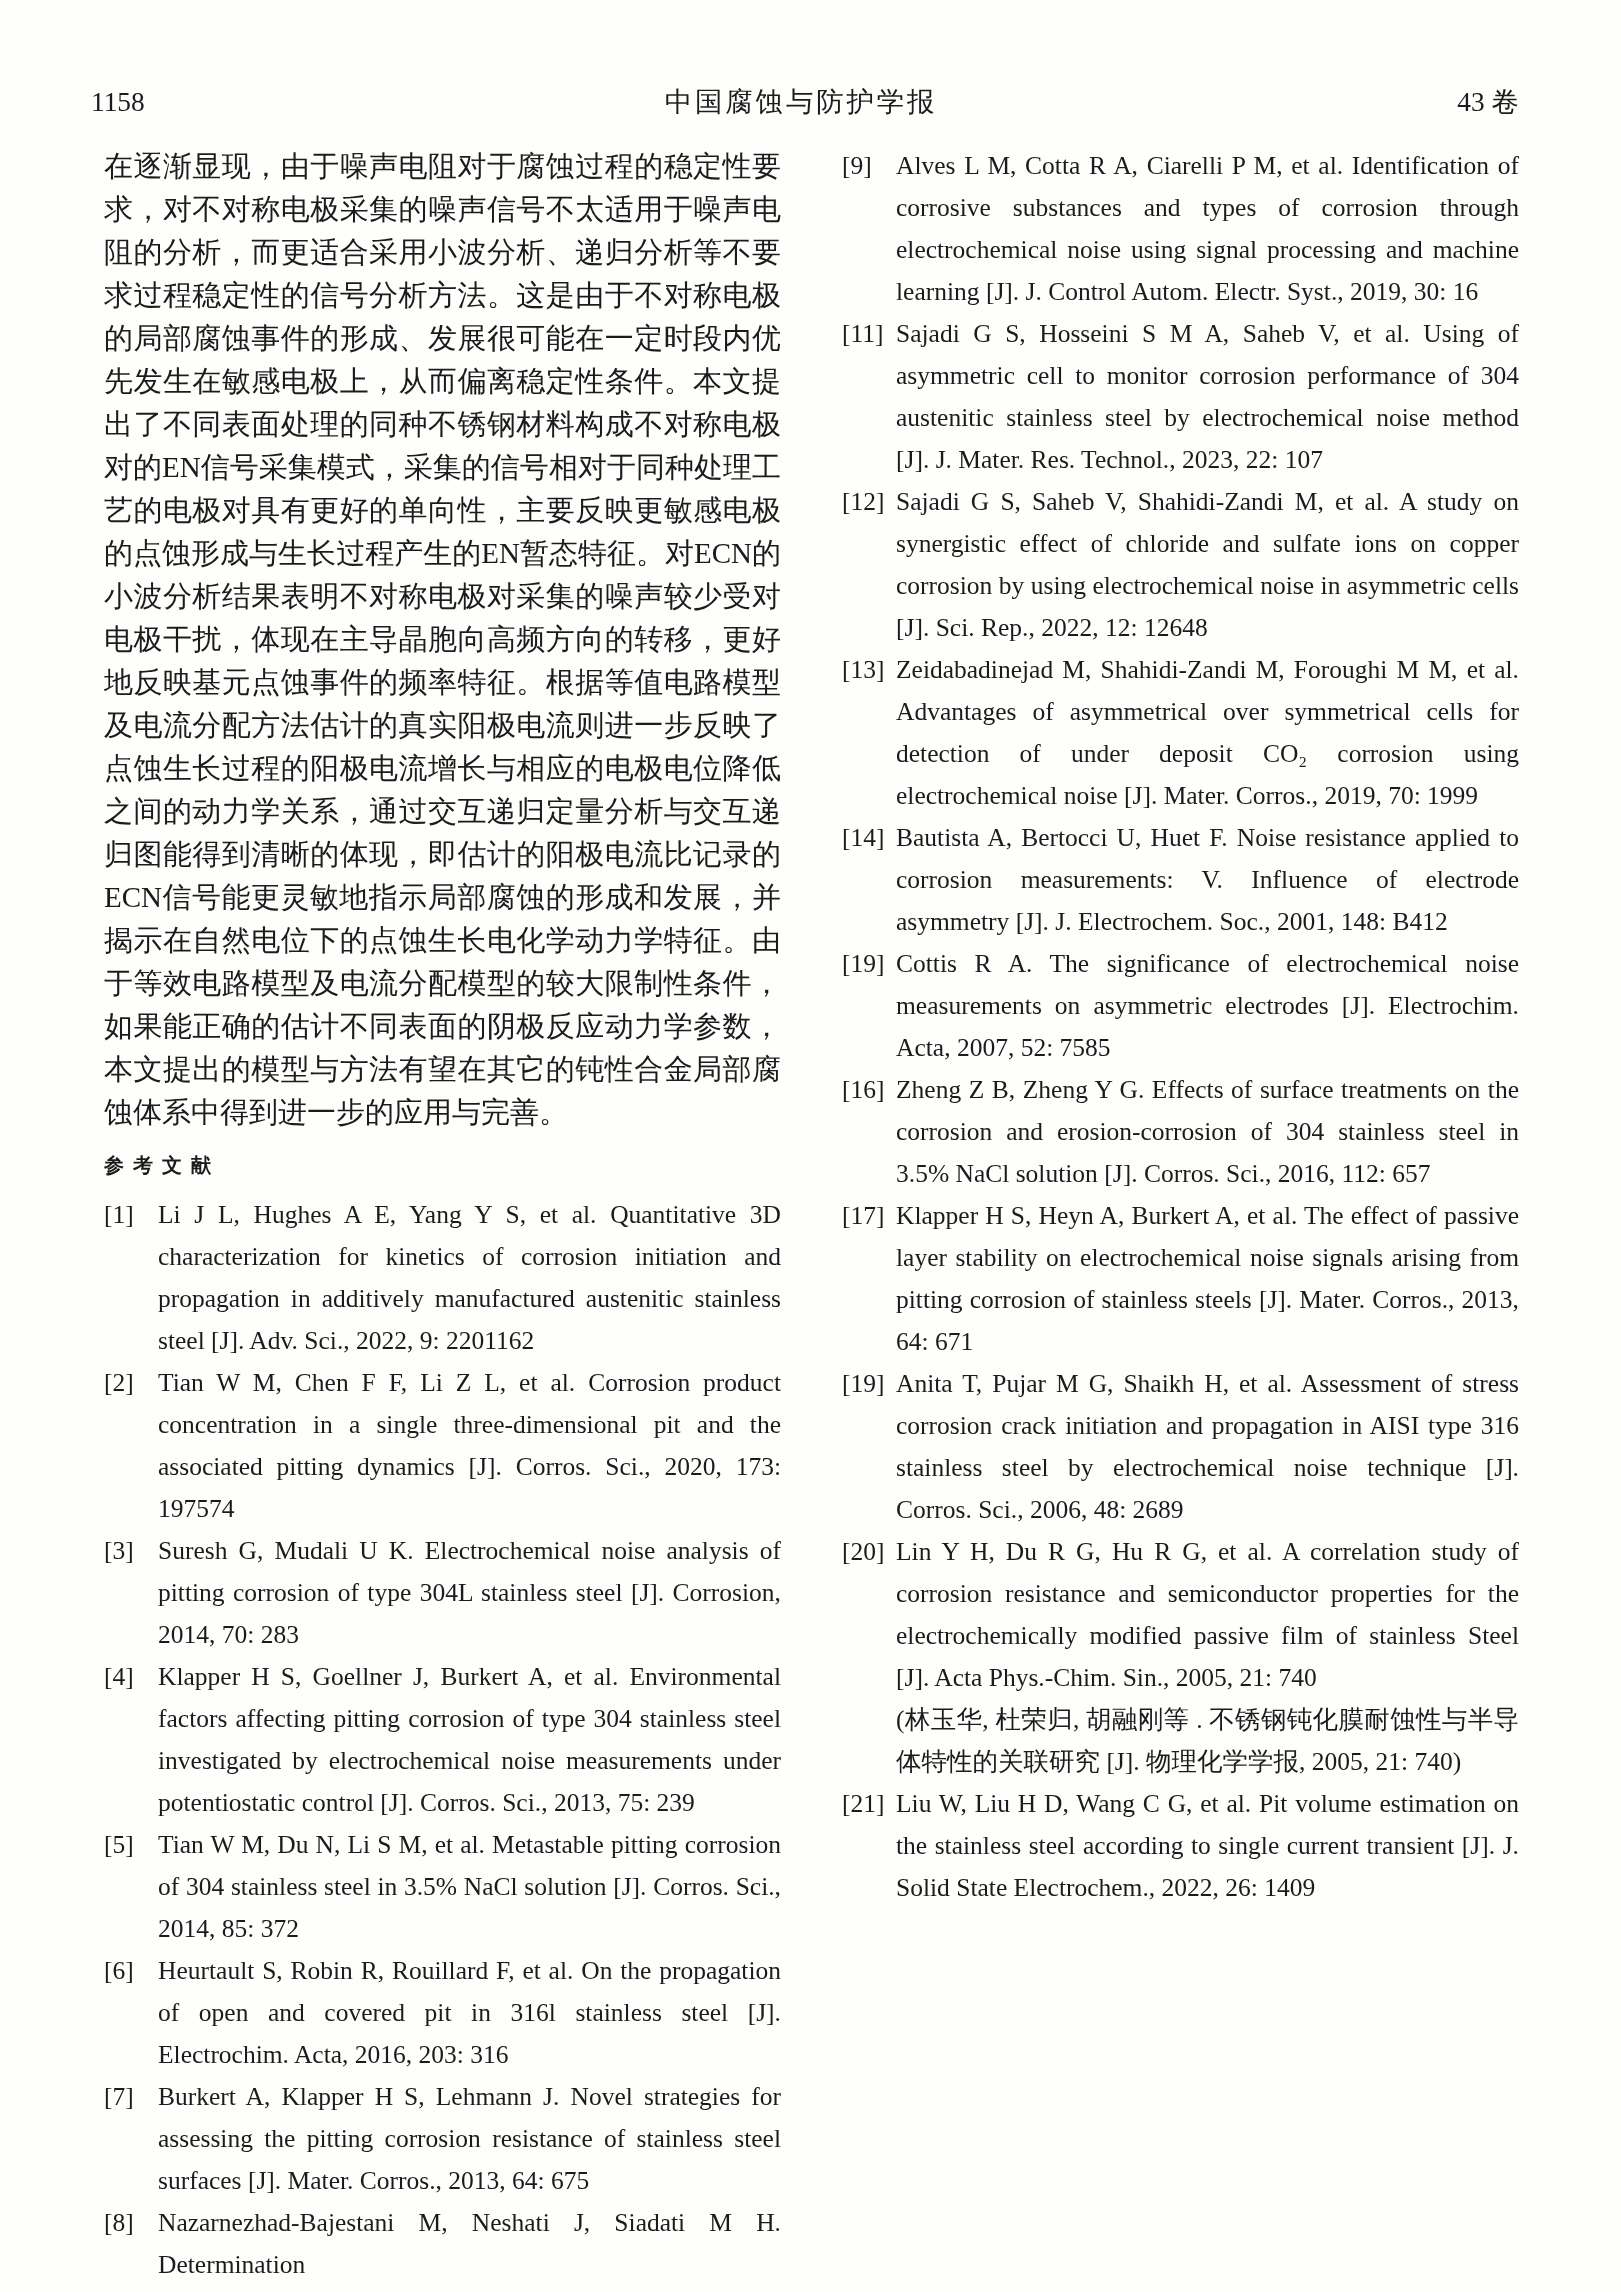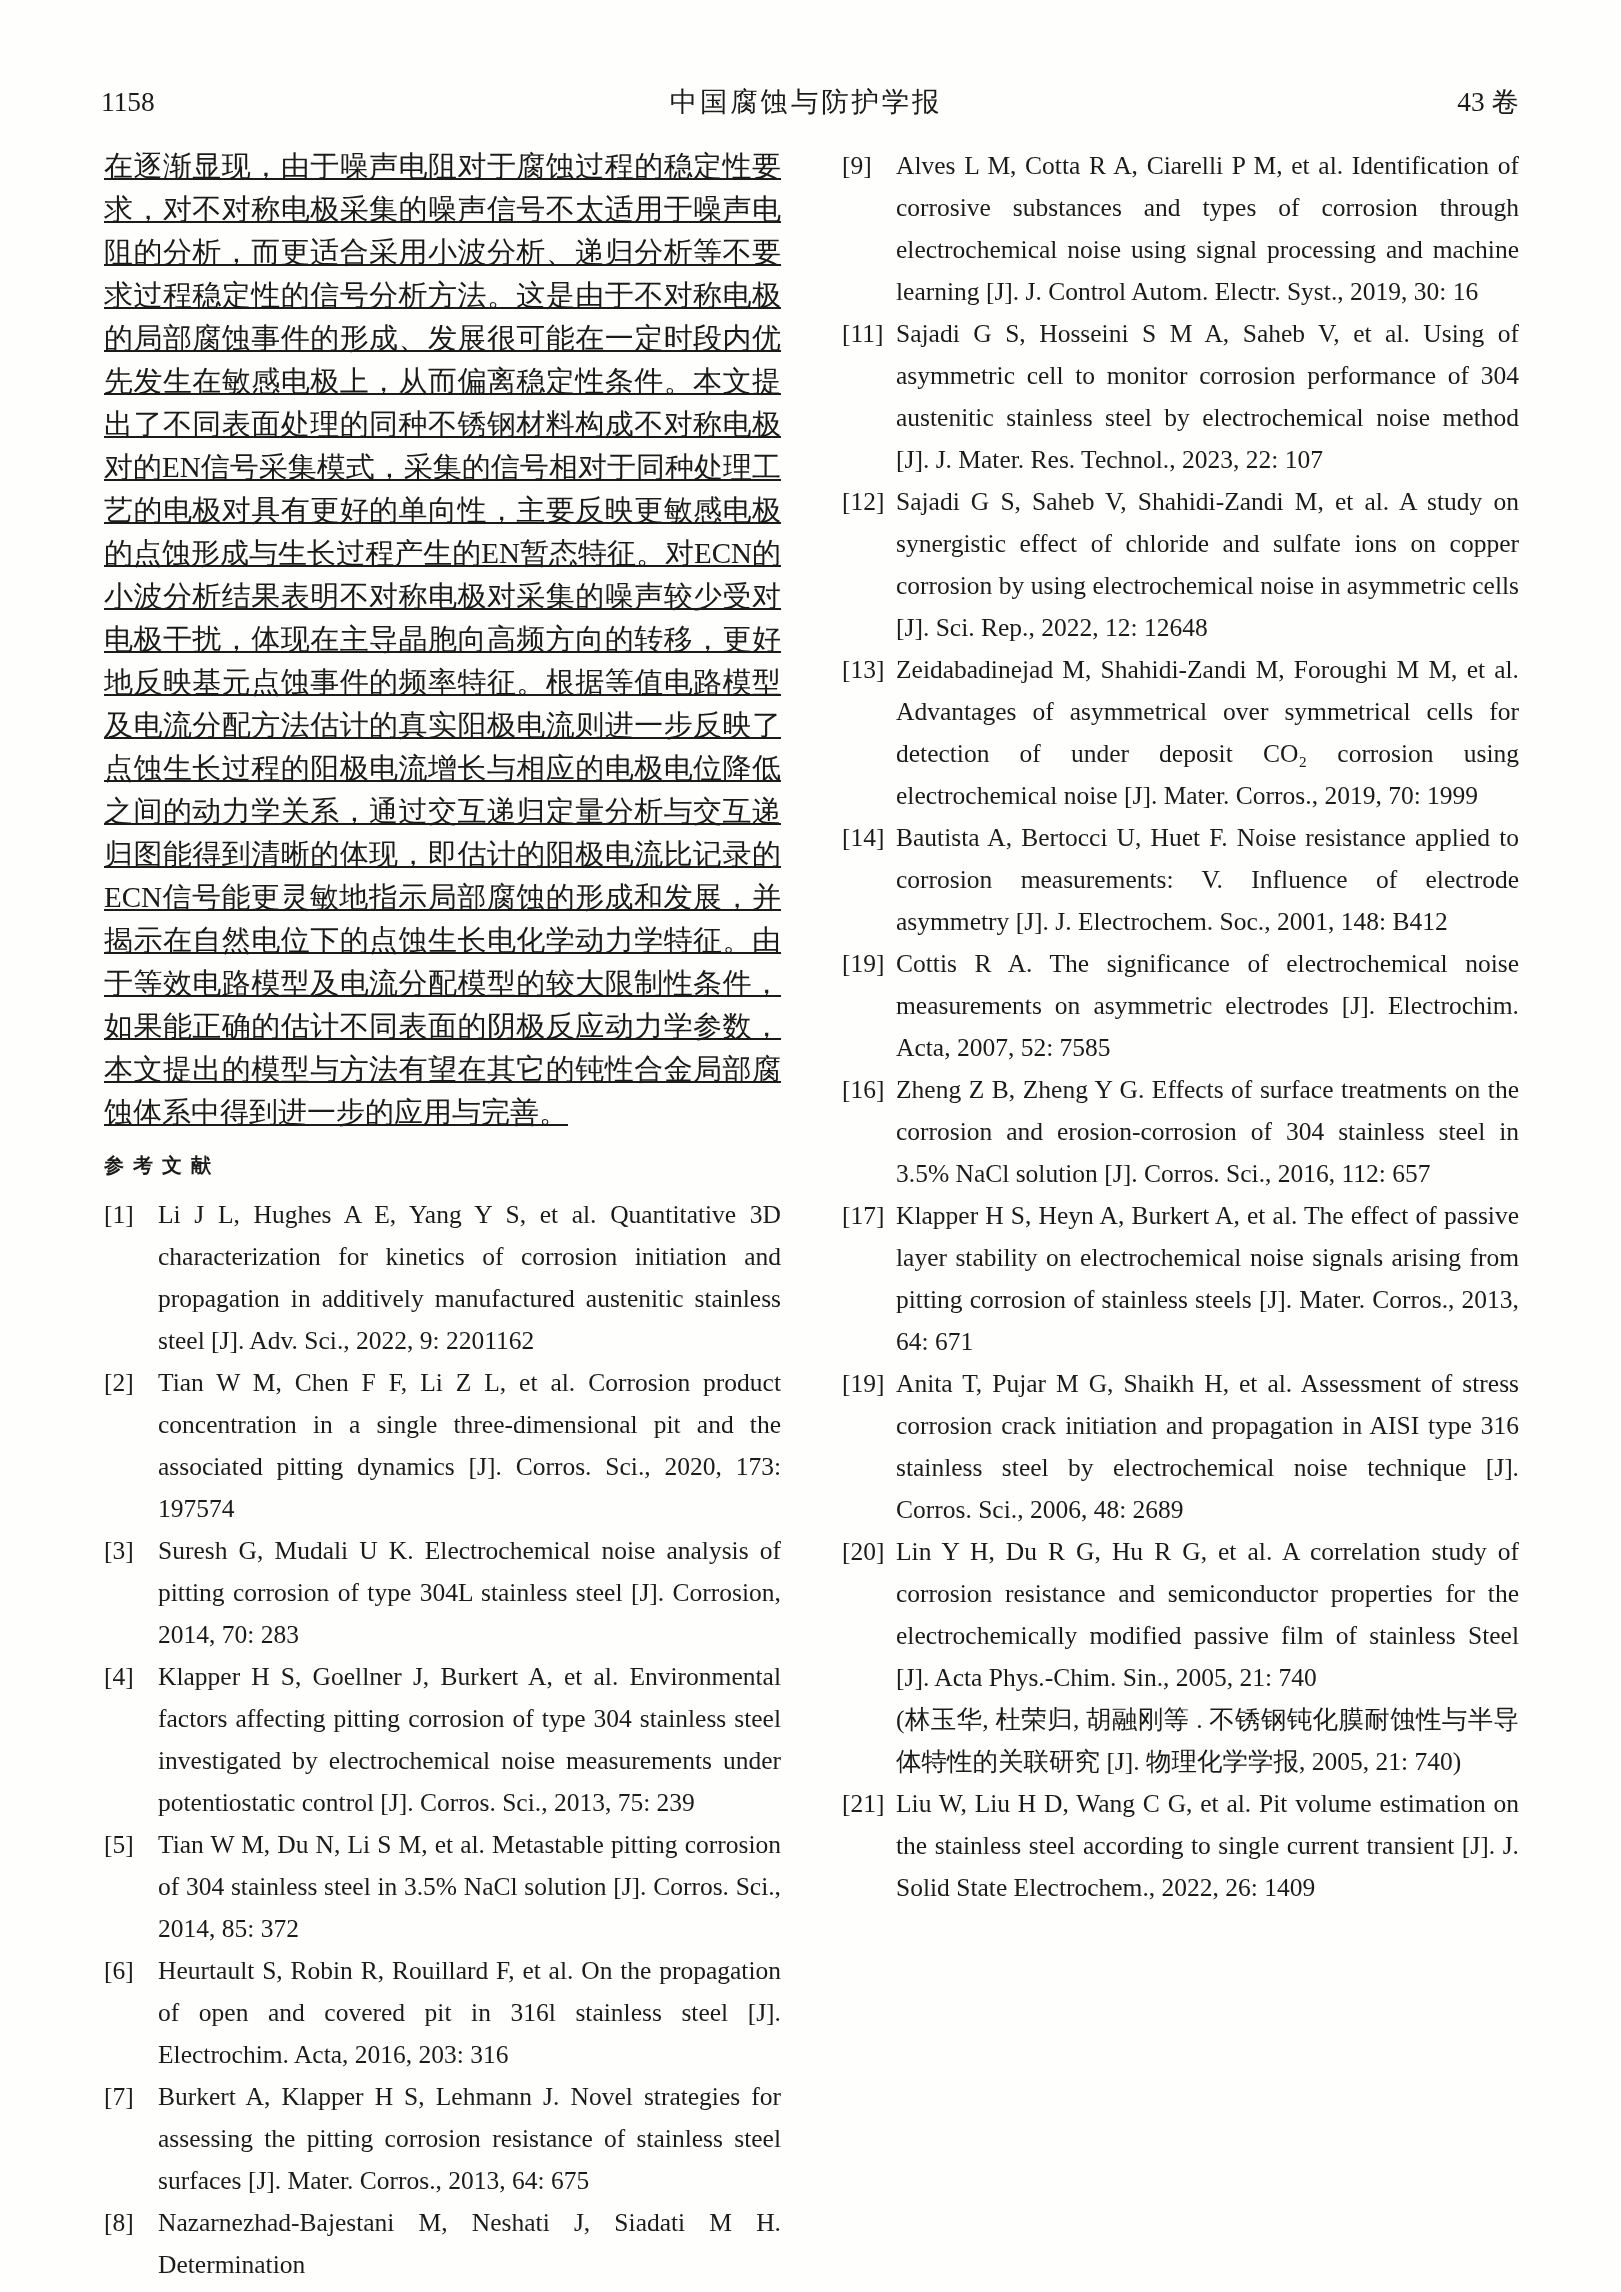--- a/index.html
+++ b/index.html
@@ -9,21 +9,21 @@
     width: 1621px;
     height: 2293px;
     background: #fefefc;
     overflow: hidden;
     font-family: "Liberation Serif", "DejaVu Serif", serif;
     color: #1b1b1b;
   }
   .running-head {
     position: absolute;
     top: 84px;
-    left: 101px;
+    left: 91px;
     right: 102px;
     display: flex;
     justify-content: space-between;
     align-items: baseline;
     font-size: 27.4px;
   }
   .running-head .journal-title { letter-spacing: 2.9px; }
   .columns {
     position: absolute;
     top: 145px;
@@ -31,21 +31,20 @@
     right: 102px;
     display: flex;
     gap: 61px;
   }
   .col { width: 677px; flex: 0 0 677px; }
   .cn-paragraph {
     font-size: 29px;
     line-height: 43px;
     text-align: justify;
     text-justify: inter-ideograph;
-    text-decoration: underline;
   }
   .refs-heading {
     font-size: 20px;
     font-weight: bold;
     letter-spacing: 2px;
     margin: 17.6px 0 15.7px 0;
   }
   .refs { list-style: none; }
   .ref {
     display: flex;

